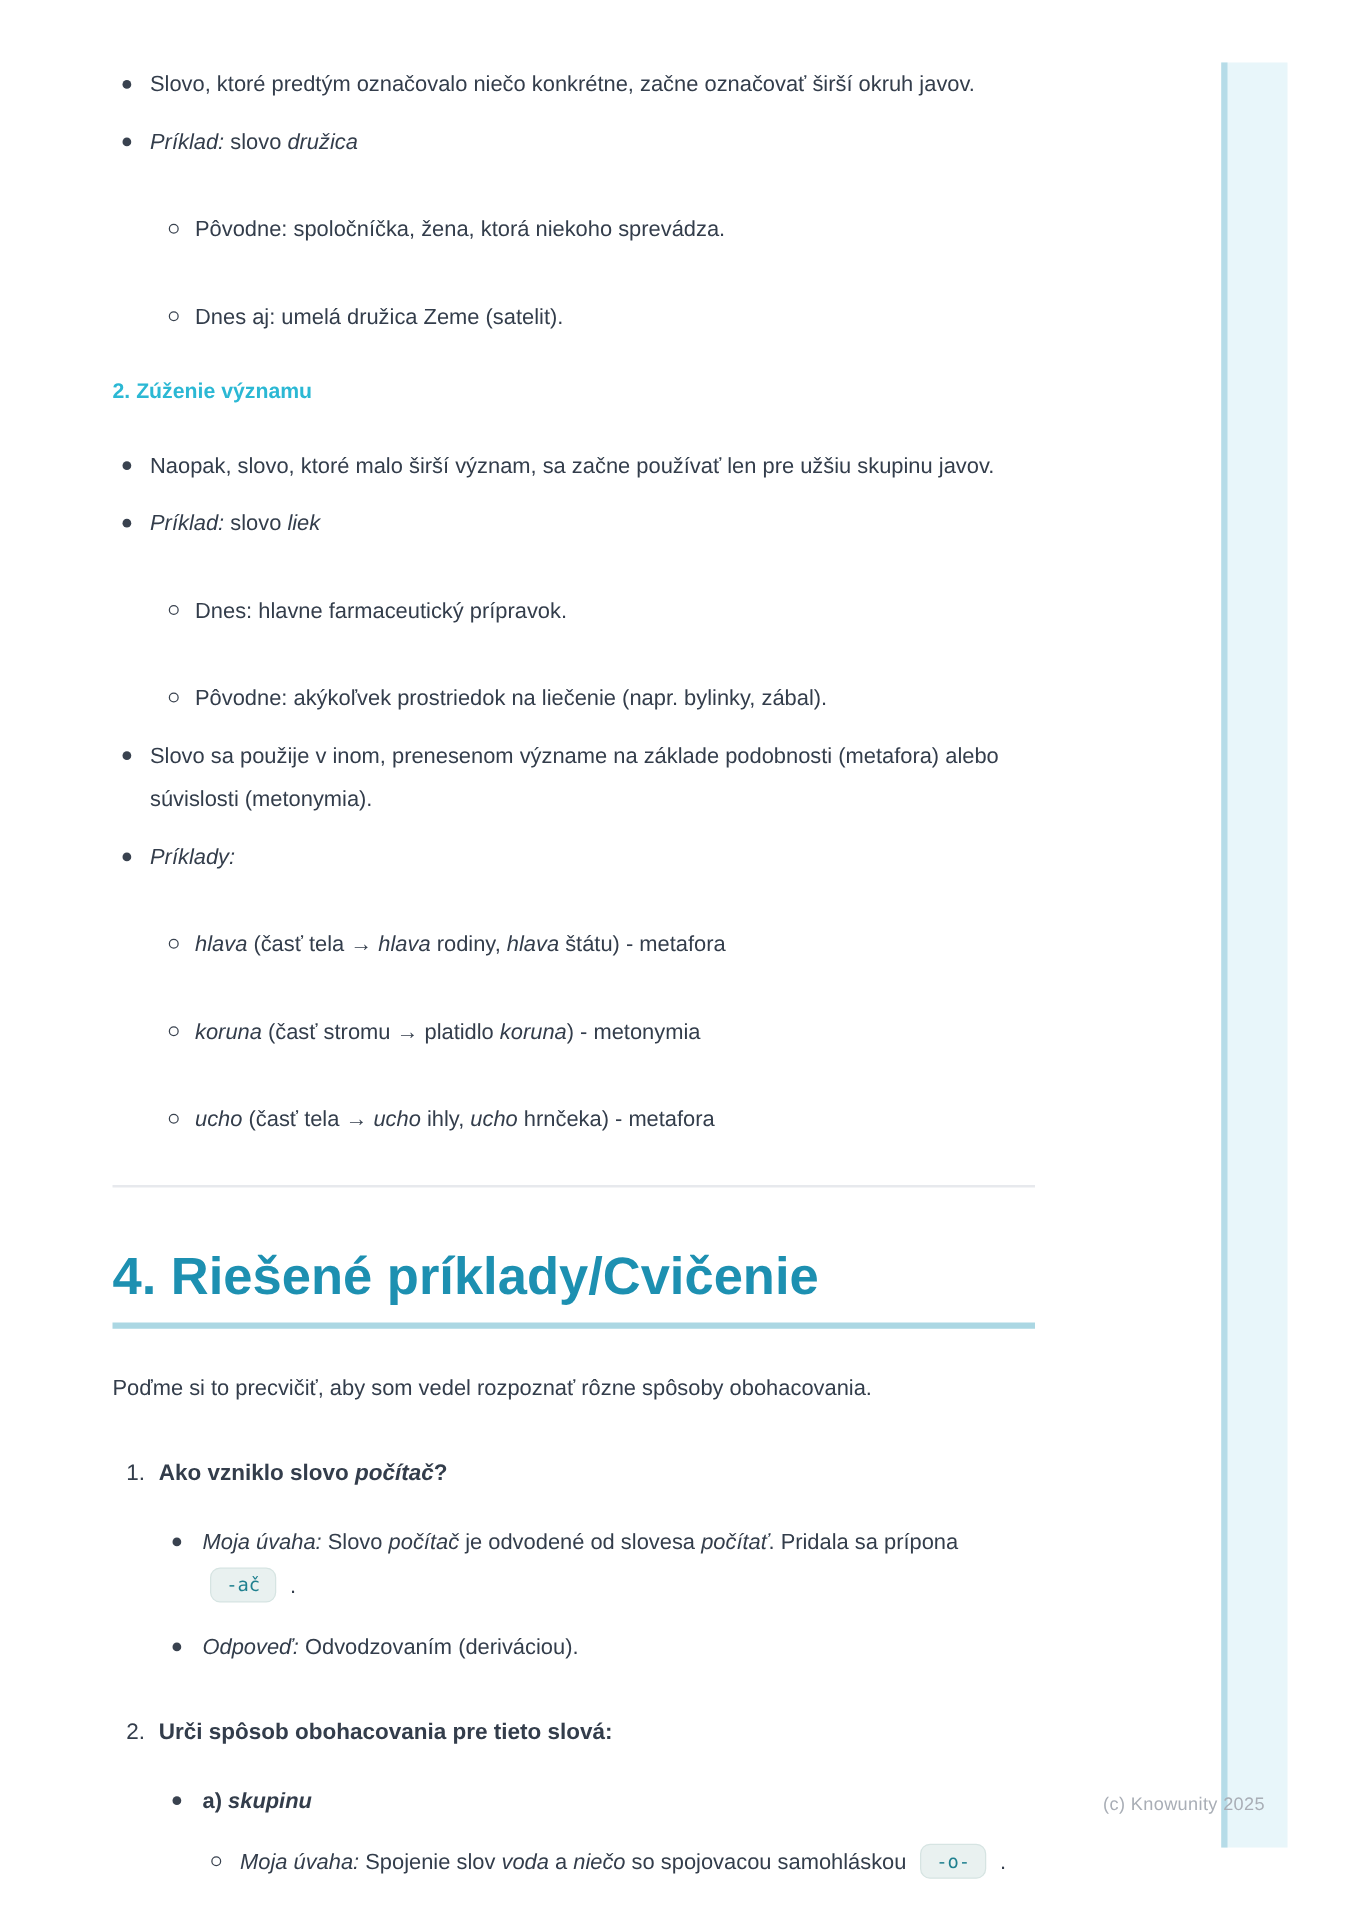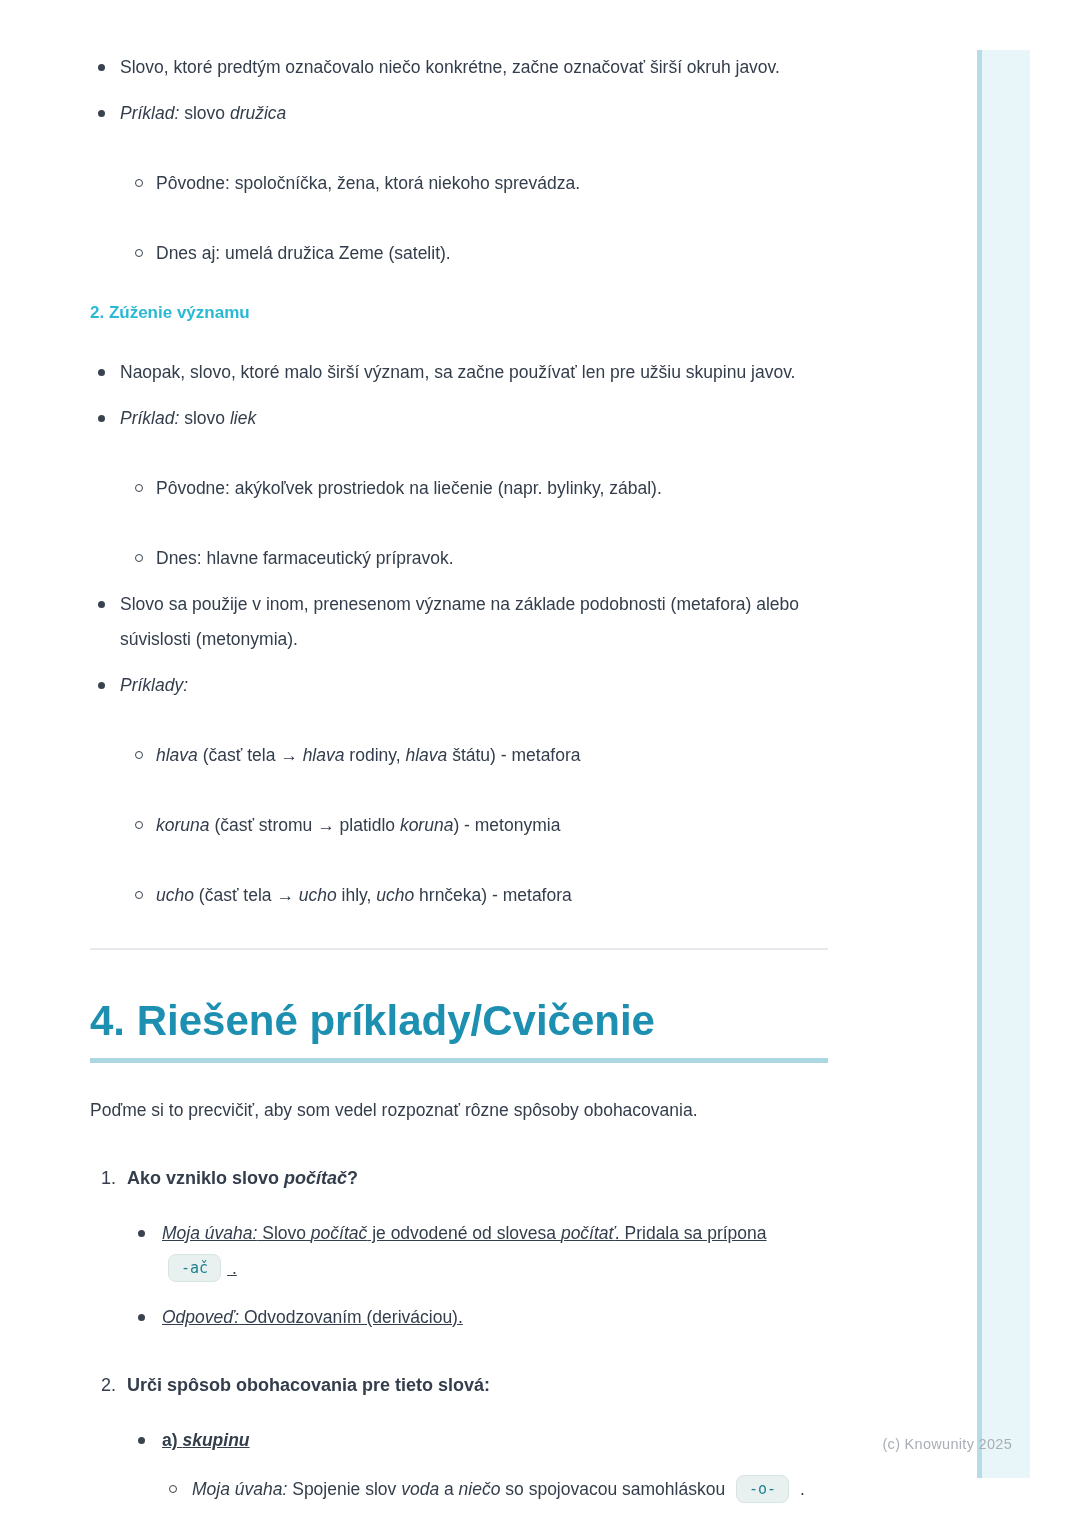--- a/index.html
+++ b/index.html
@@ -37,21 +37,21 @@
   .li.l1{padding-left:30px;}
   .li.l1::before{
     content:"";position:absolute;left:8px;top:14px;width:7px;height:7px;
     border-radius:50%;background:#39424f;
   }
   .li.l2{padding-left:66px;margin-top:35px;}
   .li.l2::before{
     content:"";position:absolute;left:45px;top:13px;width:6px;height:6px;
     border-radius:50%;background:transparent;border:1.6px solid #39424f;
   }
-  .li.xl1{padding-left:72px;margin-bottom:14px;text-decoration:underline;}
+  .li.xl1{padding-left:72px;margin-bottom:14px;}
   .li.xl1::before{
     content:"";position:absolute;left:48px;top:14px;width:7px;height:7px;
     border-radius:50%;background:#39424f;
   }
   .li.xl2{padding-left:102px;}
   .li.xl2::before{
     content:"";position:absolute;left:79px;top:13px;width:6px;height:6px;
     border-radius:50%;background:transparent;border:1.6px solid #39424f;
   }
   h3.h-cyan{
@@ -113,22 +113,22 @@
     <div class="li l1"><span class="seg-i">Príklad:</span><span> slovo </span><span class="seg-i">družica</span></div>
     <div class="li l2"><span>Pôvodne: spoločníčka, žena, ktorá niekoho sprevádza.</span></div>
     <div class="li l2"><span>Dnes aj: umelá družica Zeme (satelit).</span></div>
   </div>
 
   <h3 class="h-cyan">2. Zúženie významu</h3>
 
   <div>
     <div class="li l1"><span>Naopak, slovo, ktoré malo širší význam, sa začne používať len pre užšiu skupinu javov.</span></div>
     <div class="li l1"><span class="seg-i">Príklad:</span><span> slovo </span><span class="seg-i">liek</span></div>
+    <div class="li l2"><span>Dnes: hlavne farmaceutický prípravok.</span></div>
     <div class="li l2"><span>Pôvodne: akýkoľvek prostriedok na liečenie (napr. bylinky, zábal).</span></div>
-    <div class="li l2"><span>Dnes: hlavne farmaceutický prípravok.</span></div>
   </div>
 
 
   <div>
     <div class="li l1"><span>Slovo sa použije v inom, prenesenom význame na základe podobnosti (metafora) alebo súvislosti (metonymia).</span></div>
     <div class="li l1"><span class="seg-i">Príklady:</span></div>
     <div class="li l2"><span class="seg-i">hlava</span><span> (časť tela → </span><span class="seg-i">hlava</span><span> rodiny, </span><span class="seg-i">hlava</span><span> štátu) - metafora</span></div>
     <div class="li l2"><span class="seg-i">koruna</span><span> (časť stromu → platidlo </span><span class="seg-i">koruna</span><span>) - metonymia</span></div>
     <div class="li l2"><span class="seg-i">ucho</span><span> (časť tela → </span><span class="seg-i">ucho</span><span> ihly, </span><span class="seg-i">ucho</span><span> hrnčeka) - metafora</span></div>
   </div>

